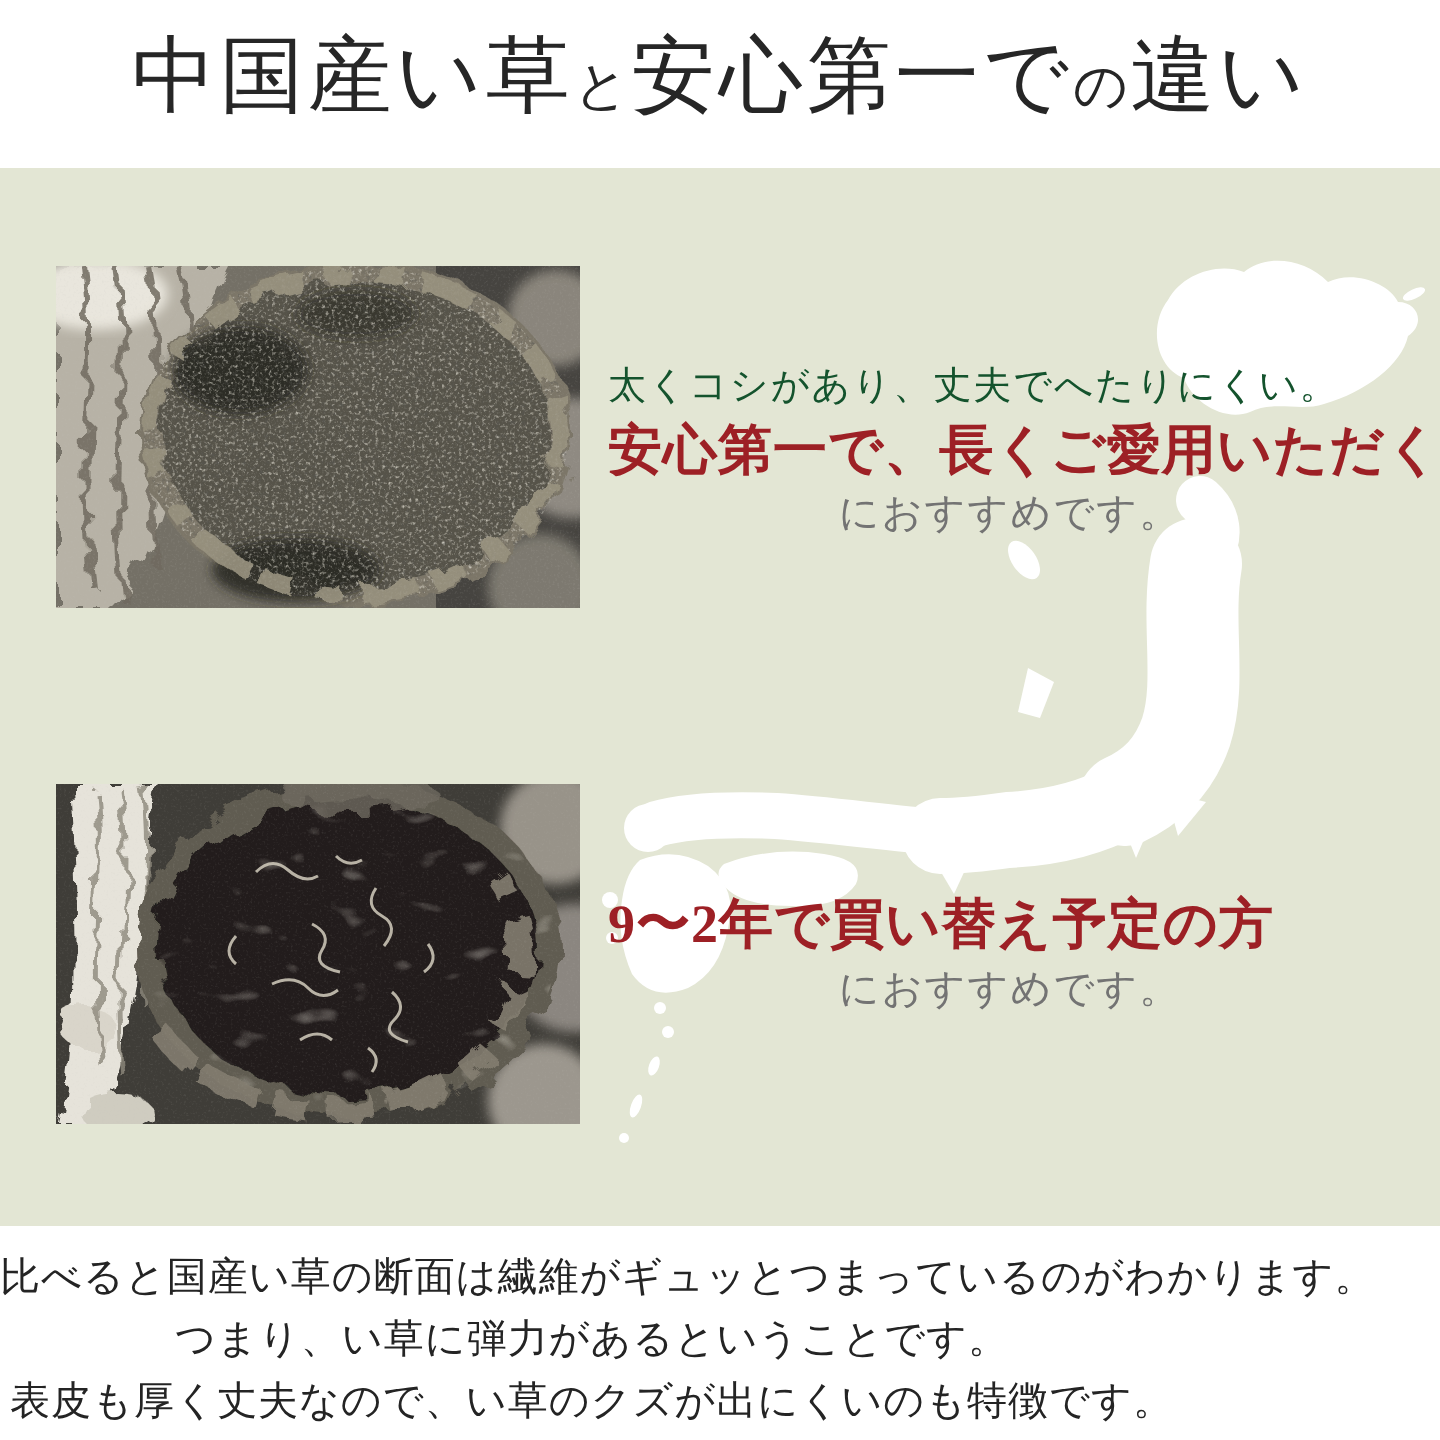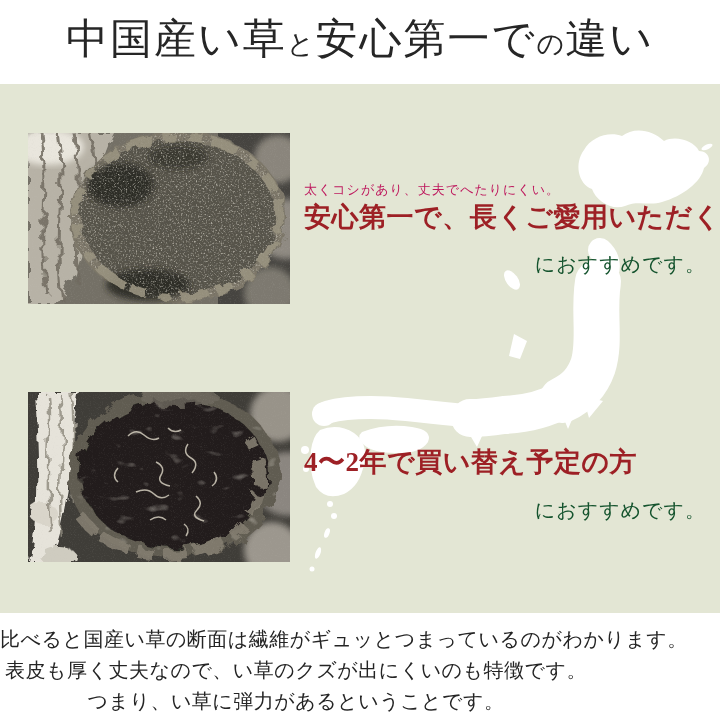--- a/index.html
+++ b/index.html
@@ -28,29 +28,29 @@
   .label-domestic{top:100px;}
   .label-chinese{top:359px;}
   .photo{position:absolute;left:28px;display:block;}
   .photo-domestic{top:49px;}
   .photo-chinese{top:308px;}
   .desc{position:absolute;left:304px;width:402px;}
   .desc-domestic{top:97px;}
   .desc-chinese{top:360px;}
   .desc p{margin:0;}
   .desc .line-plain{
-    font-size:13px;color:#be185d;letter-spacing:1px;line-height:1.35;white-space:nowrap;
+    font-size:19px;color:#14532d;letter-spacing:1px;line-height:1.35;white-space:nowrap;
   }
   .desc .line-highlight{
     font-size:27px;font-weight:700;color:var(--accent-red,#9d2025);
     letter-spacing:0.5px;line-height:1.25;margin-top:2px;white-space:nowrap;
   }
   .desc .line-suffix{
-    font-size:20px;color:#14532d;letter-spacing:1px;line-height:1.3;
-    text-align:right;margin-top:17px;
+    font-size:20px;color:#737373;letter-spacing:1px;line-height:1.3;
+    text-align:center;margin-top:2px;
   }
   
   .footer{
     position:absolute;top:613px;left:0;width:592px;height:107px;
     background:#fff;text-align:center;box-sizing:border-box;padding-top:13px;
   }
   .footer p{
     margin:0 0 5px;font-size:20px;color:#242424;letter-spacing:0.5px;line-height:1.3;
     white-space:nowrap;
   }
@@ -234,24 +234,24 @@
           <path d="M122,128 q9,-6 16,0"></path>
           <path d="M156,132 q7,5 2,12"></path>
         </g>
         <path d="M52,124 C76,158 128,172 176,158 C206,148 226,126 232,98 C234,80 230,60 220,46" fill="none" stroke="#837d70" stroke-width="11" stroke-dasharray="22 8 30 10 16 12" filter="url(#bRough)" opacity="0.9"></path>
         <ellipse cx="150" cy="4" rx="40" ry="10" fill="#6e695e" filter="url(#bRough)" opacity="0.8"></ellipse>
         <rect width="262" height="170" filter="url(#bGrain)" opacity="0.45"></rect>
       </g>
     </svg>
 
     <div class="desc desc-chinese">
-      <p class="line-highlight">4〜2年で買い替え予定の方</p>
+      <p class="line-highlight">9〜2年で買い替え予定の方</p>
       <p class="line-suffix">におすすめです。</p>
     </div>
   </div>
 
   <div class="footer">
     <p>比べると国産い草の断面は繊維がギュッとつまっているのがわかります。</p>
+    <p>つまり、い草に弾力があるということです。</p>
     <p>表皮も厚く丈夫なので、い草のクズが出にくいのも特徴です。</p>
-    <p>つまり、い草に弾力があるということです。</p>
   </div>
 
 </div>
 
 </body></html>

